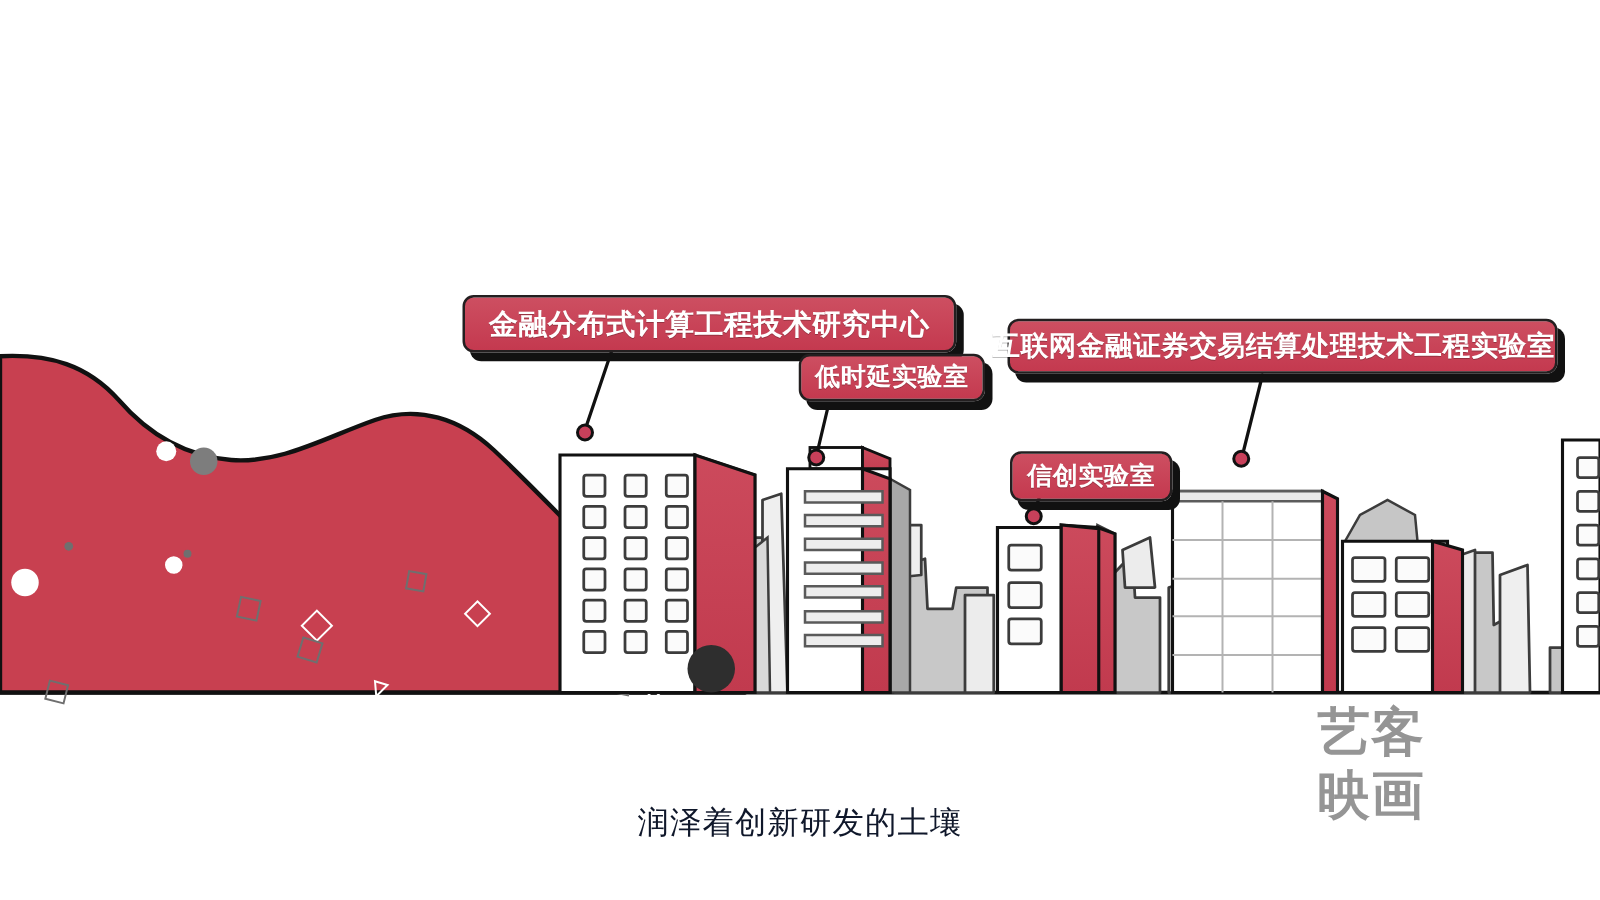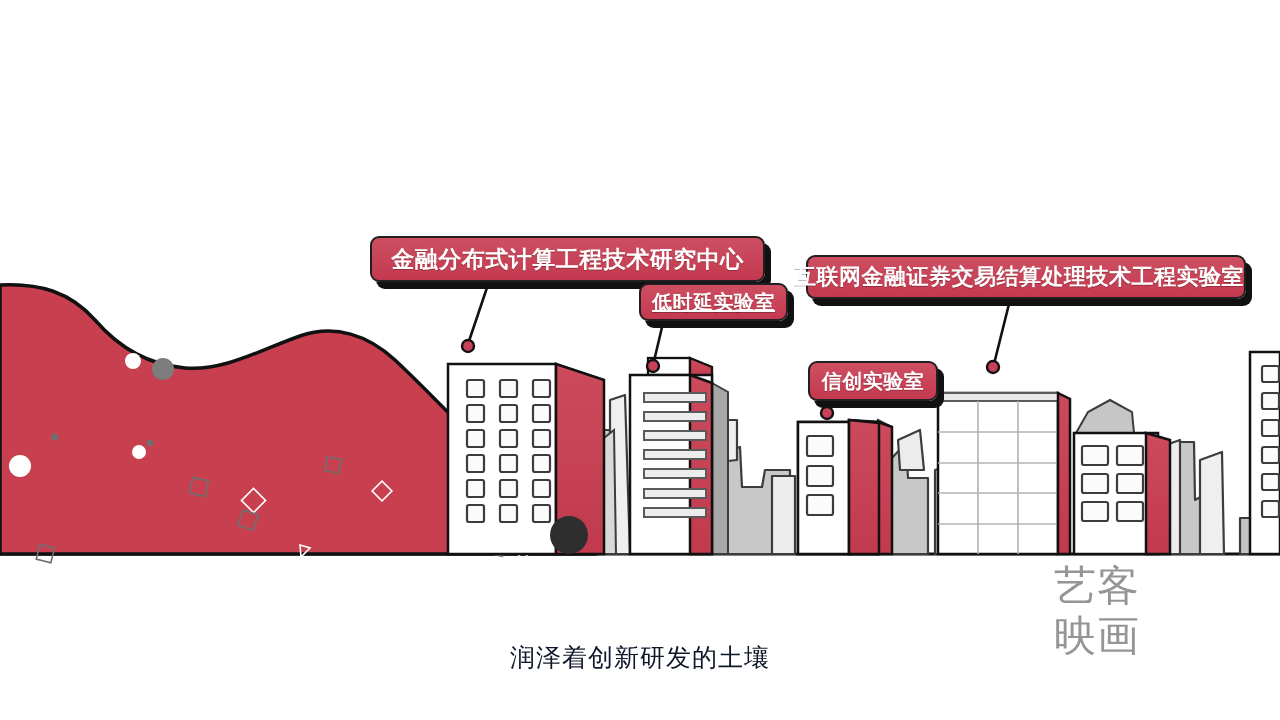--- a/index.html
+++ b/index.html
@@ -43,21 +43,21 @@
     letter-spacing: 0.5px;
     text-shadow: 0 1px 0 rgba(0,0,0,.25);
     z-index: 6;
   }
   .callout-text {
     display: block;
     line-height: 1;
   }
 
   #callout-0 { left: 370px; top: 211px;  width: 395px; height: 46px; font-size: 23px; margin-top: 25px; }
-  #callout-1 { left: 639px; top: 283px;  width: 149px; height: 38px; font-size: 20px; text-decoration: underline; }
+  #callout-1 { left: 639px; top: 283px;  width: 149px; height: 38px; font-size: 20px; }
   #callout-2 { left: 806px; top: 255px;  width: 440px; height: 44px; font-size: 22px; justify-content: flex-end; }
   #callout-3 { left: 808px; top: 325px;  width: 130px; height: 40px; font-size: 20px; margin-top: 36px; }
 
   
   #subtitle {
     position: absolute;
     left: 0;
     top: 641px;
     width: 1280px;
     text-align: center;
@@ -69,21 +69,21 @@
 
   
   #watermark {
     position: absolute;
     left: 1054px;
     top: 561px;
     width: 126px;
     z-index: 7;
     color: #8d8d8d;
     font-size: 42px;
-    font-weight: normal;
+    font-weight: bold;
     line-height: 50px;
     letter-spacing: 1px;
     text-align: left;
     opacity: .92;
   }
   #watermark .wm-row { display: block; }
 </style>
 </head>
 <body>
 

